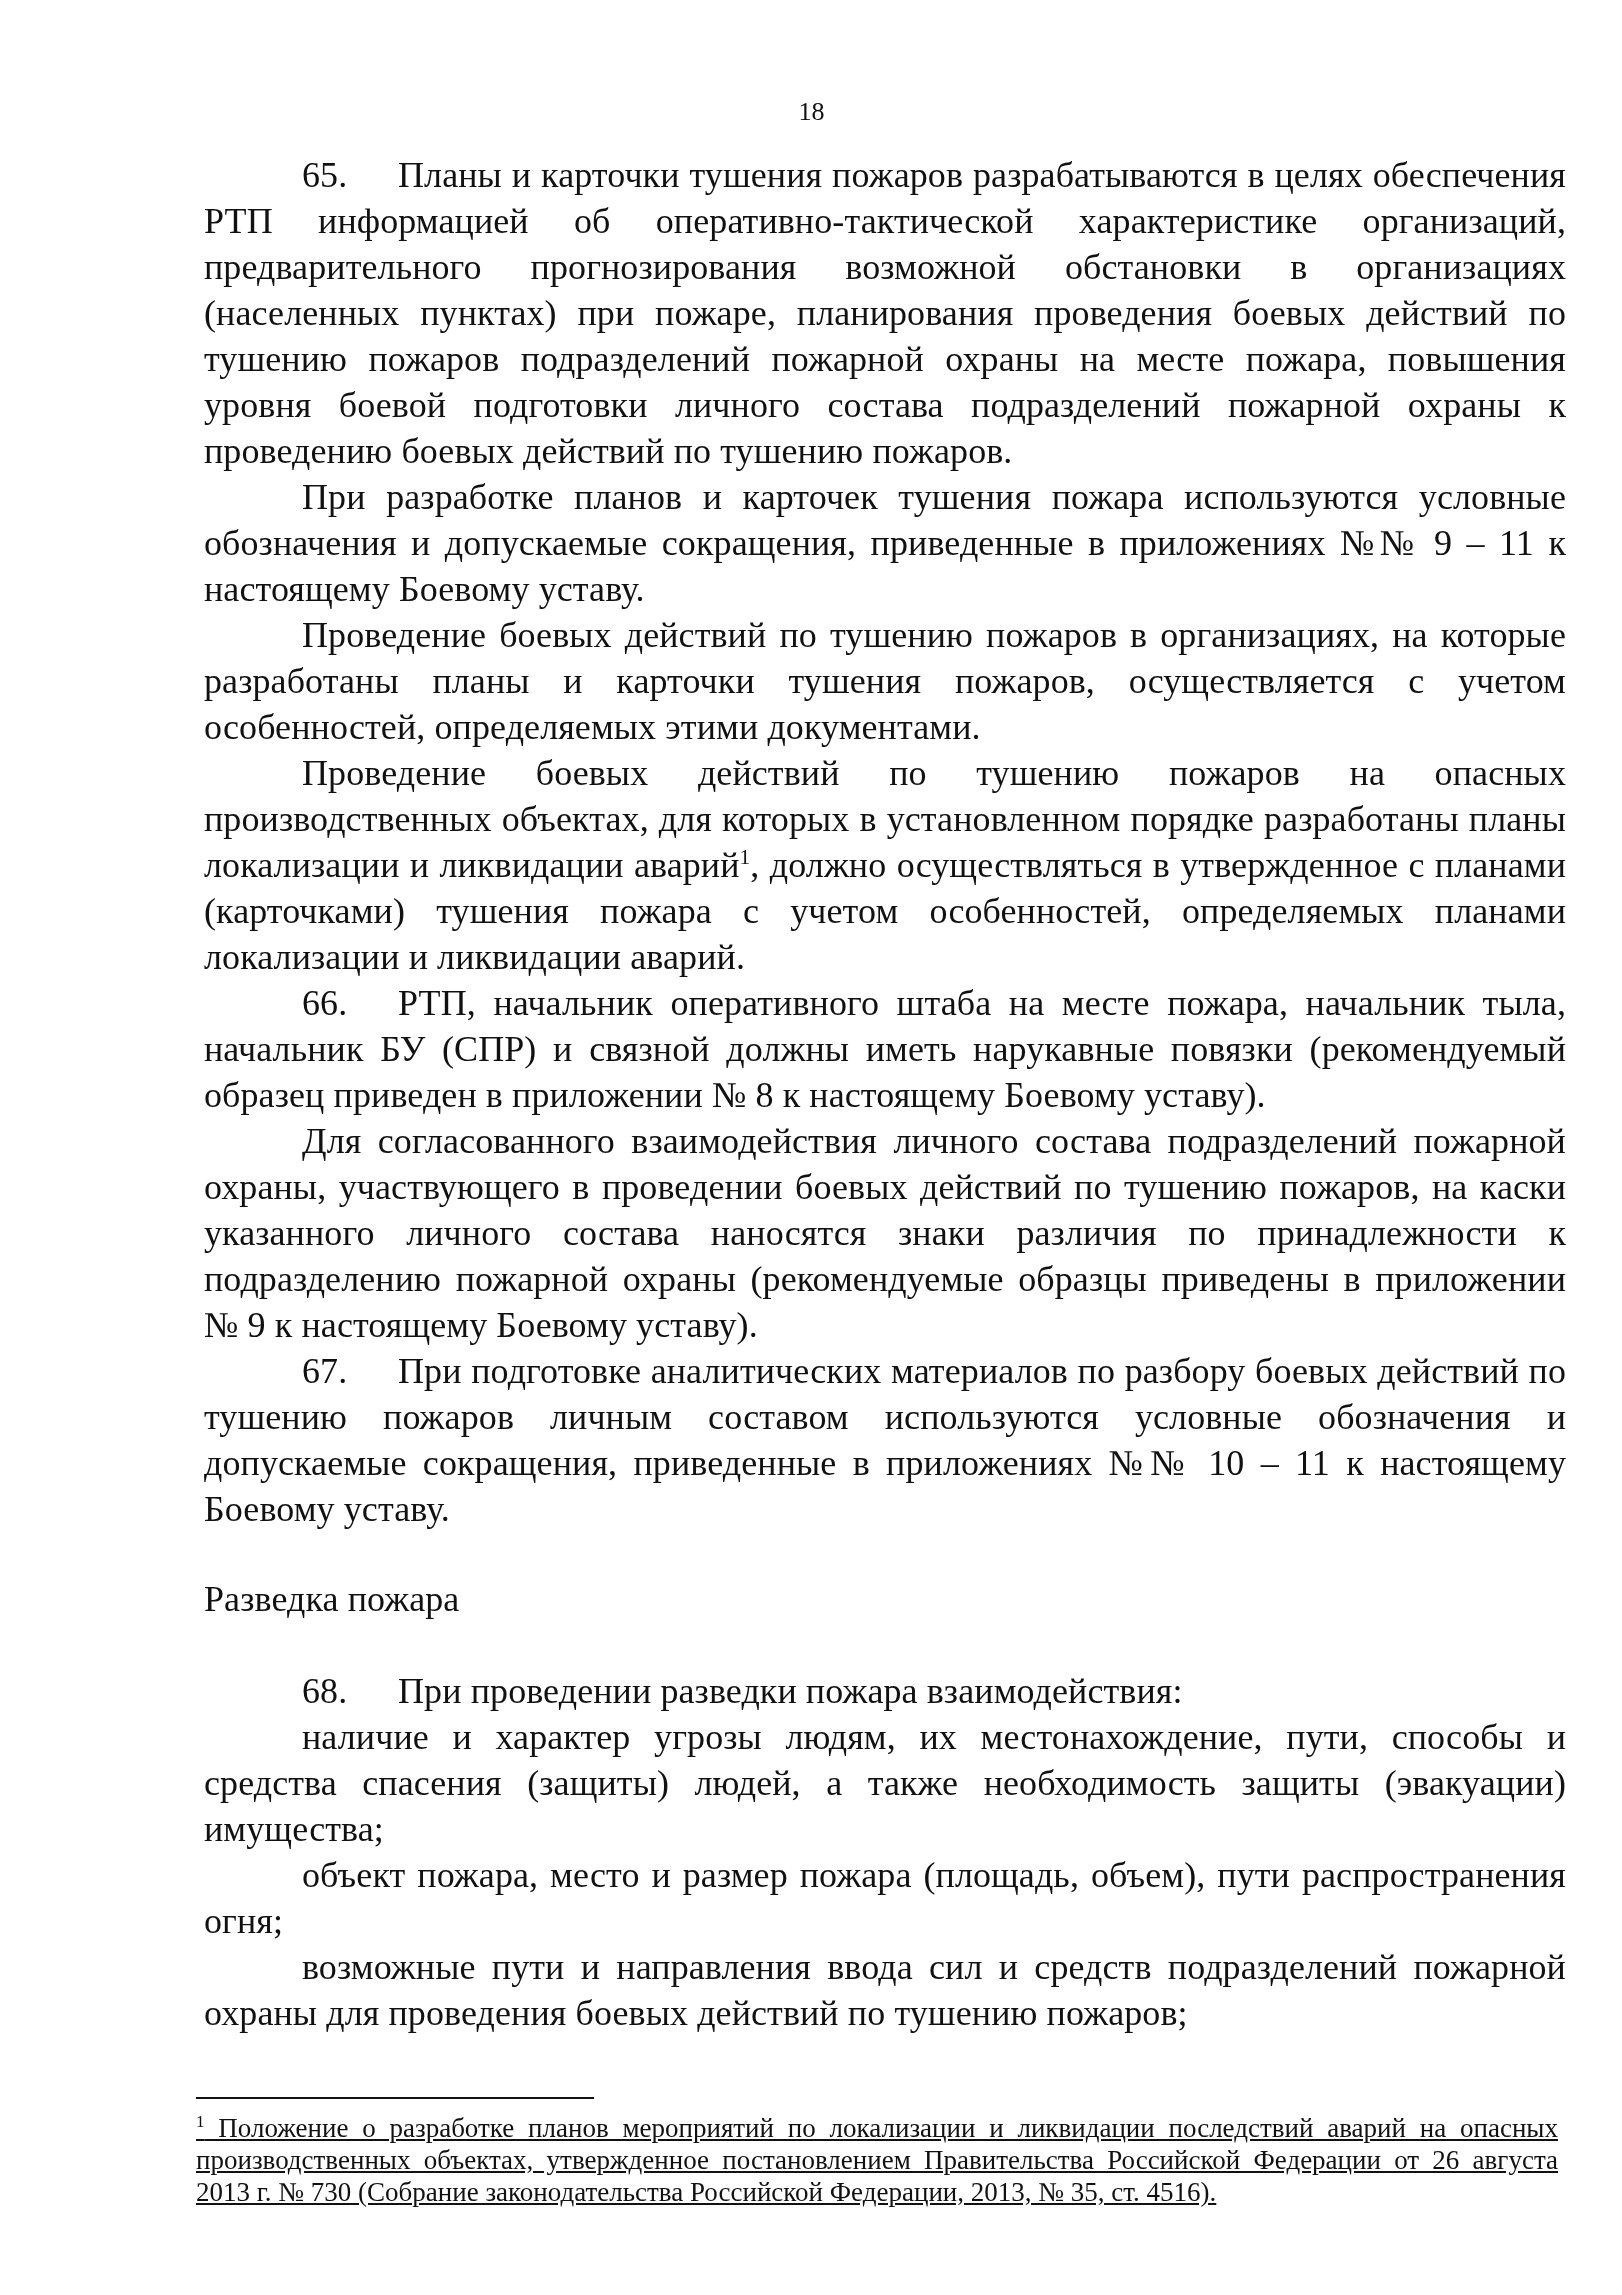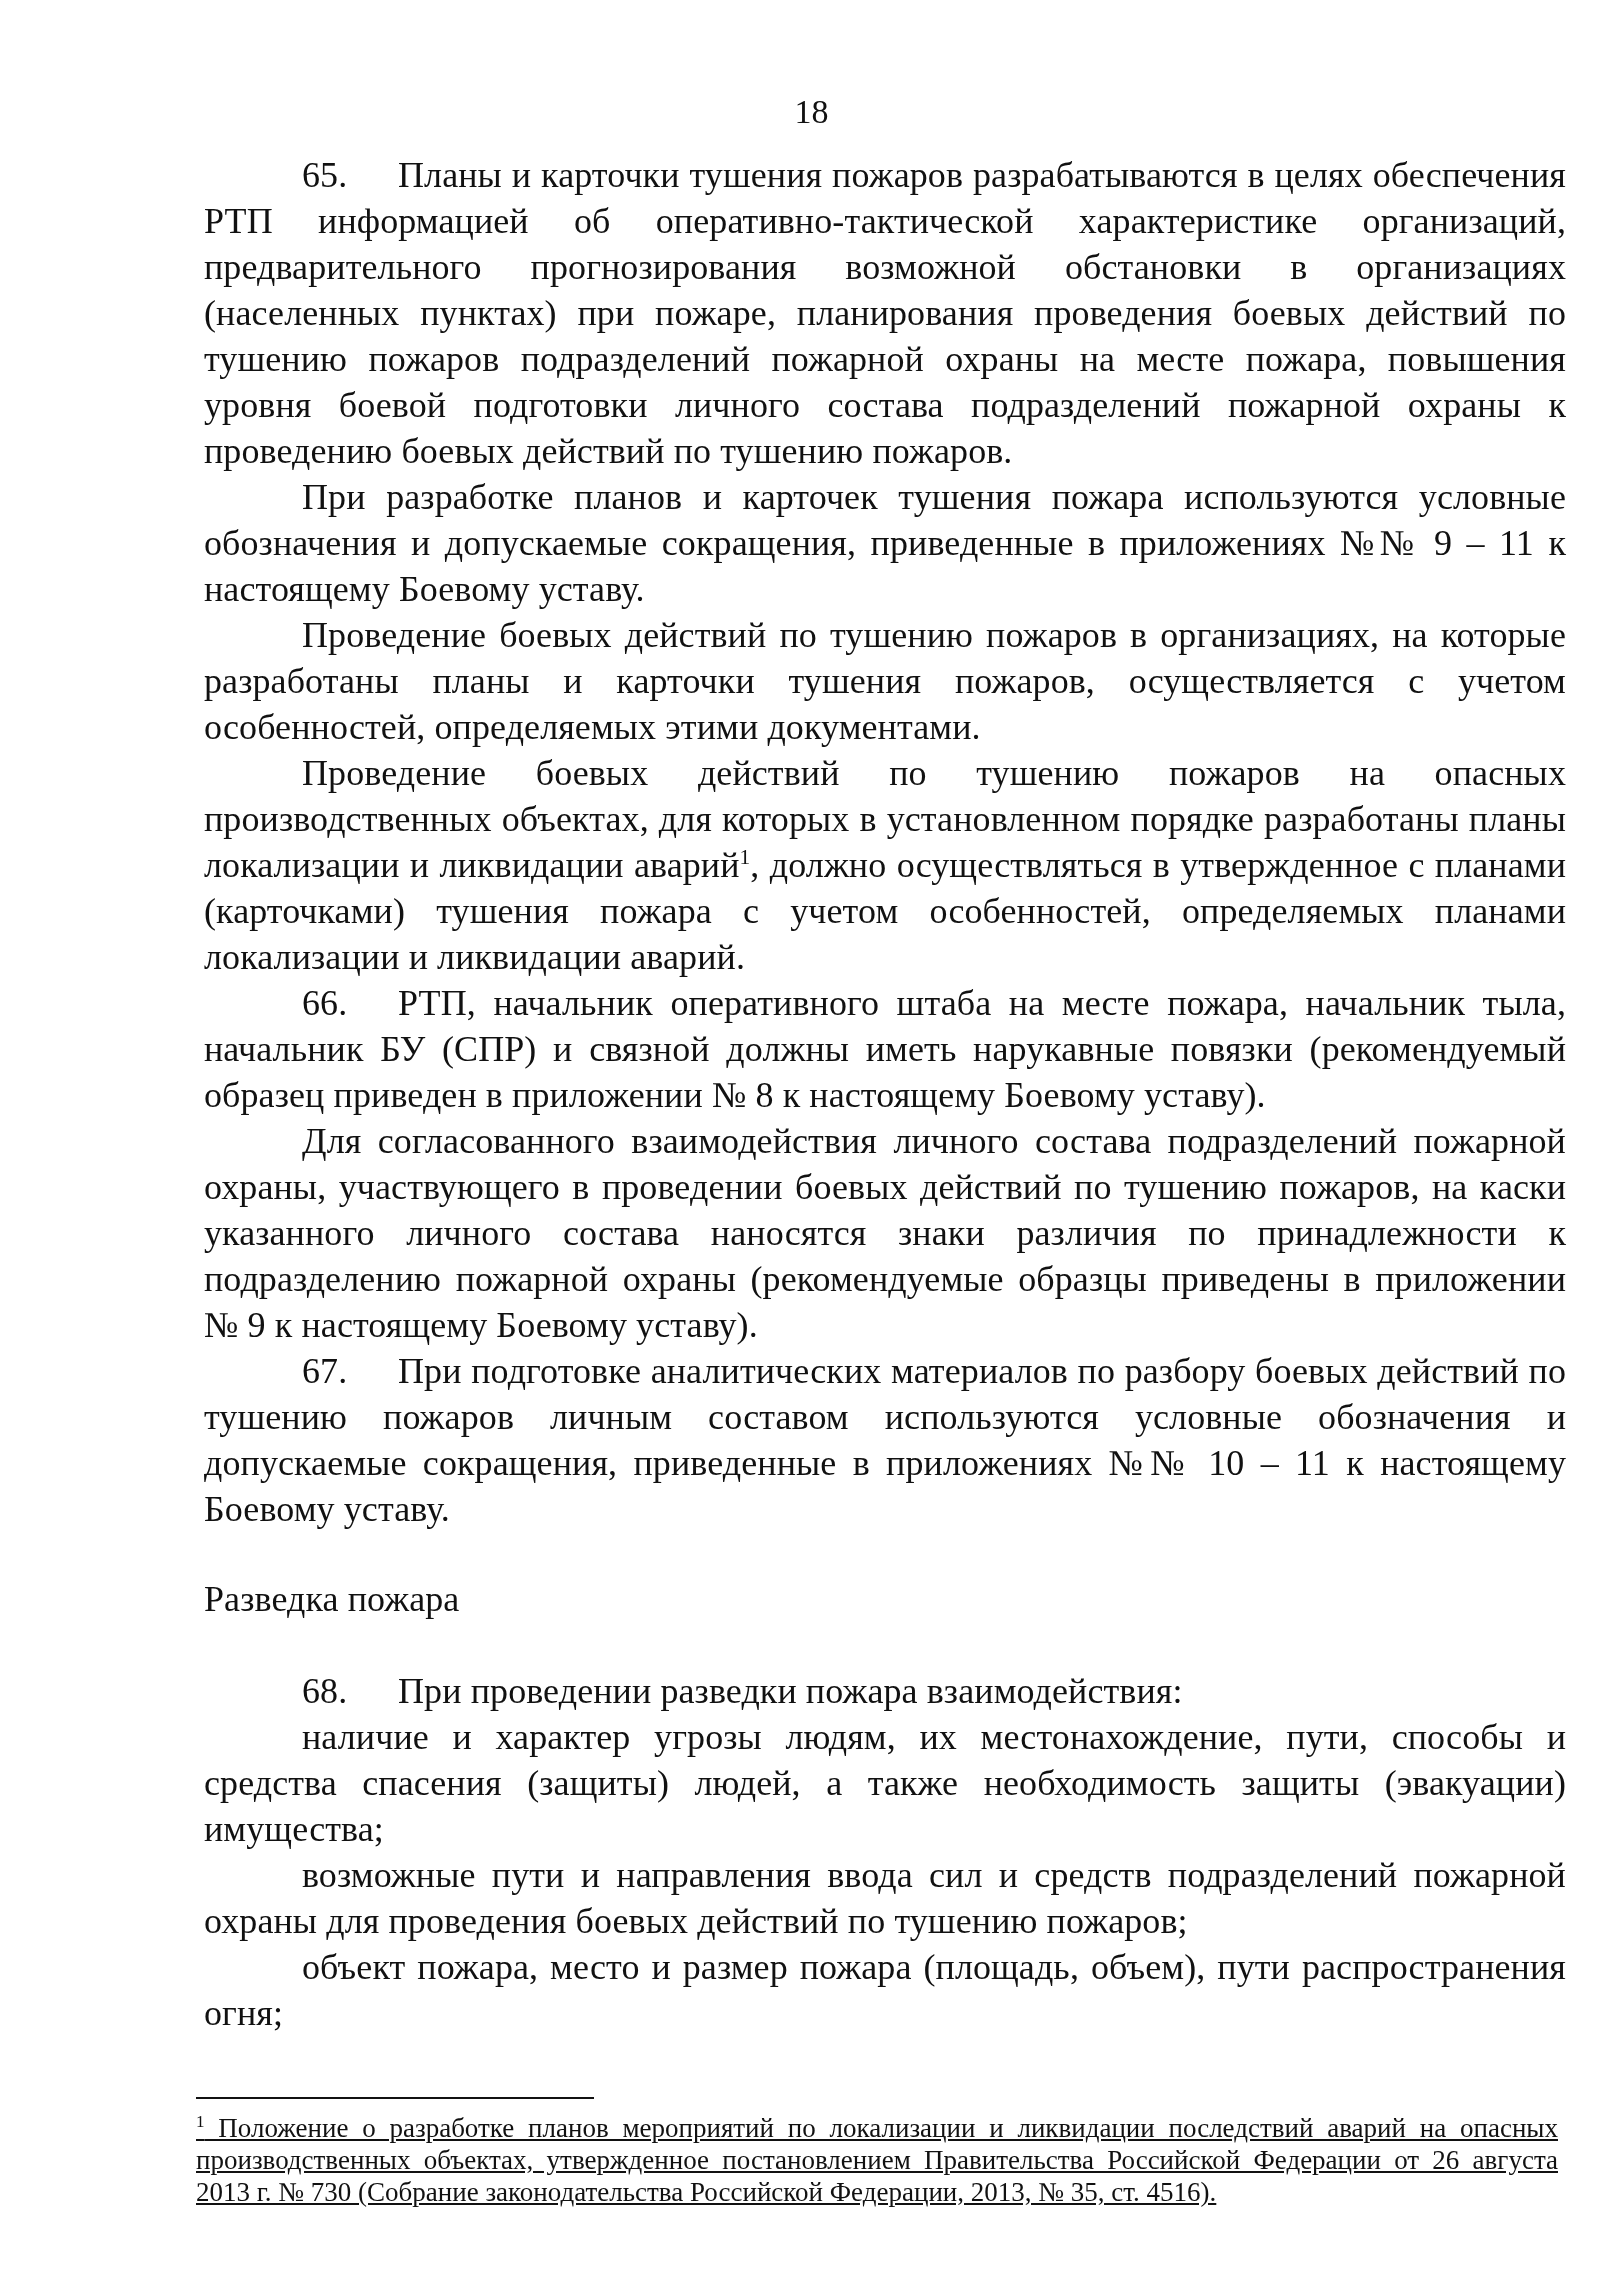--- a/index.html
+++ b/index.html
@@ -1,19 +1,19 @@
 <!DOCTYPE html>
 <html style="font-size:12.2px"><head>
 <meta charset="utf-8">
 <style>
   html, body { margin:0; padding:0; background:#ffffff; }
   body { width:1623px; height:2295px; position:relative; overflow:hidden; color:#111; }
   .page { position:absolute; left:0; top:0; width:1623px; height:2295px; background:#fff; }
   .pnum { position:absolute; top:90px; left:0; width:1623px; text-align:center;
-          font-family:"Liberation Serif", serif; font-size:34px; line-height:43px; }
+          font-family:"Liberation Serif", serif; font-size:26px; line-height:43px; }
   .body { position:absolute; left:196px; top:152px; width:1362px;
           font-family:"Liberation Serif", serif; font-size:36px; line-height:46px;
           text-align:justify; letter-spacing:0.1px;margin-left:8px; }
   .body p { margin:0; text-indent:98px; }
   .body p .num { display:inline-block; min-width:96px; text-indent:0; }
   .heading { text-align:left; text-indent:0 !important; margin:44px 0 46px 0 !important; }
   sup { font-size:21.4px; line-height:0; vertical-align:super; }
   .fn-rule { position:absolute; left:196px; top:2097px; width:398px; height:0; border-top:2.3px solid #111; }
   .footnote { position:absolute; left:196px; top:2112px; width:1362px;
               font-family:"Liberation Serif", serif; font-size:27px; line-height:32px; text-align:justify; }
@@ -32,22 +32,22 @@
     <p><span>Проведение боевых действий по тушению пожаров в организациях, на которые разработаны планы и карточки тушения пожаров, осуществляется с учетом особенностей, определяемых этими документами.</span></p>
     <p><span>Проведение боевых действий по тушению пожаров на опасных производственных объектах, для которых в установленном порядке разработаны планы локализации и ликвидации аварий</span><sup>1</sup><span>, должно осуществляться в утвержденное с планами (карточками) тушения пожара с учетом особенностей, определяемых планами локализации и ликвидации аварий.</span></p>
     <p><span class="num">66.</span><span>РТП, начальник оперативного штаба на месте пожара, начальник тыла, начальник БУ (СПР) и связной должны иметь нарукавные повязки (рекомендуемый образец приведен в приложении № 8 к настоящему Боевому уставу).</span></p>
     <p><span>Для согласованного взаимодействия личного состава подразделений пожарной охраны, участвующего в проведении боевых действий по тушению пожаров, на каски указанного личного состава наносятся знаки различия по принадлежности к подразделению пожарной охраны (рекомендуемые образцы приведены в приложении № 9 к настоящему Боевому уставу).</span></p>
     <p><span class="num">67.</span><span>При подготовке аналитических материалов по разбору боевых действий по тушению пожаров личным составом используются условные обозначения и допускаемые сокращения, приведенные в приложениях №№ 10 – 11 к настоящему Боевому уставу.</span></p>
 
     <p class="heading">Разведка пожара</p>
 
     <p><span class="num">68.</span><span>При проведении разведки пожара взаимодействия:</span></p>
     <p><span>наличие и характер угрозы людям, их местонахождение, пути, способы и средства спасения (защиты) людей, а также необходимость защиты (эвакуации) имущества;</span></p>
+    <p><span>объект пожара, место и размер пожара (площадь, объем), пути распространения огня;</span></p>
     <p><span>возможные пути и направления ввода сил и средств подразделений пожарной охраны для проведения боевых действий по тушению пожаров;</span></p>
-    <p><span>объект пожара, место и размер пожара (площадь, объем), пути распространения огня;</span></p>
   </div>
 
   <div class="fn-rule"></div>
   <div class="footnote">
     <p><sup>1</sup><span> Положение о разработке планов мероприятий по локализации и ликвидации последствий аварий на опасных производственных объектах, утвержденное постановлением Правительства Российской Федерации от 26 августа 2013 г. № 730 (Собрание законодательства Российской Федерации, 2013, № 35, ст. 4516).</span></p>
   </div>
 </div>
 
 
 </body></html>

